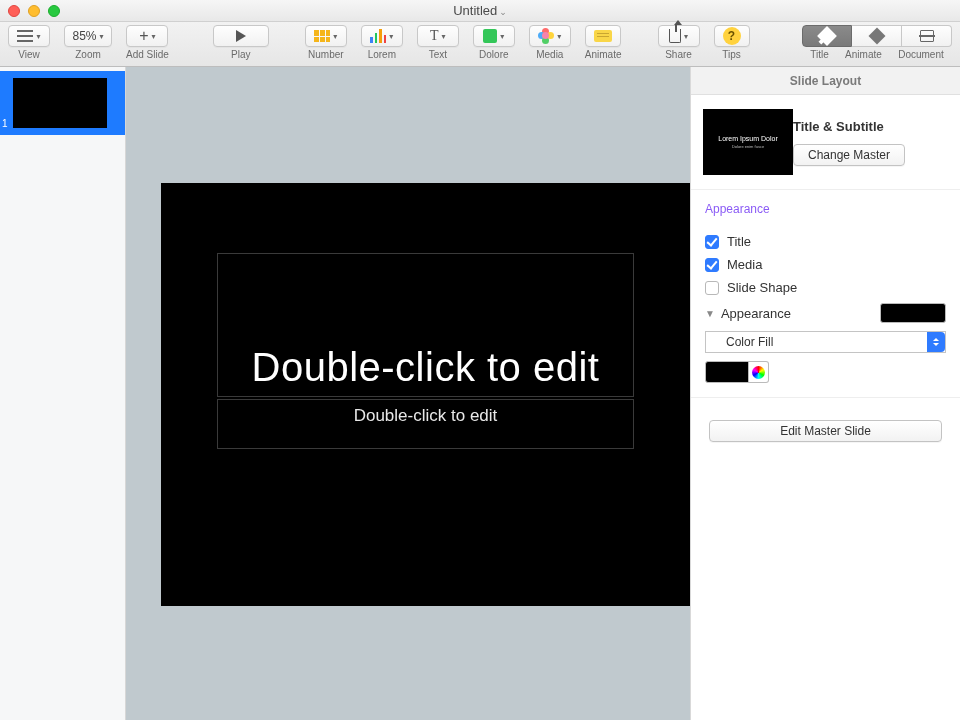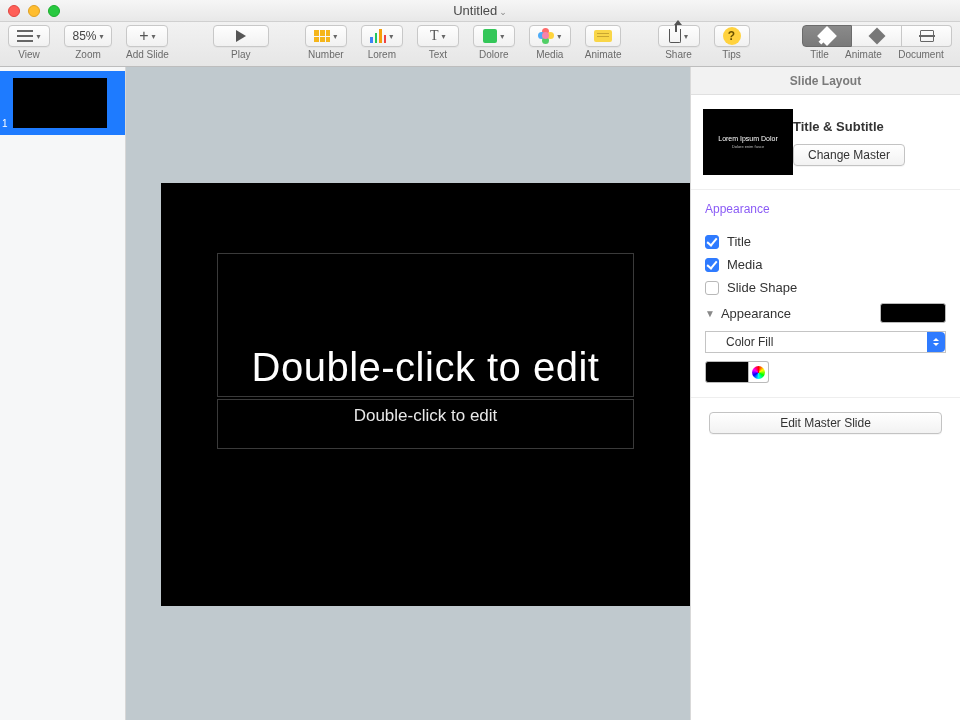--- a/index.html
+++ b/index.html
@@ -102,21 +102,21 @@
   .bg-swatch-lg { width:66px; height:20px; background:#000; border:1px solid #bbb; border-radius:3px; }
   .select { width:100%; height:22px; border:1px solid #c4c4c4; border-radius:0; background:#fff; display:flex; align-items:center; padding:0 20px; font-size:12px; position:relative; }
   .select .end { position:absolute; right:0; top:0; bottom:0; width:18px; background:#2f7bff; border-radius:0 4px 4px 0; display:flex; flex-direction:column; align-items:center; justify-content:center; }
   .select .end::before { content:""; width:0;height:0;border-left:3px solid transparent;border-right:3px solid transparent;border-bottom:3px solid #fff; margin-bottom:2px;}
   .select .end::after { content:""; width:0;height:0;border-left:3px solid transparent;border-right:3px solid transparent;border-top:3px solid #fff;}
   .color-row { display:flex; align-items:center; gap:0; margin-top:8px; }
   .color-sw { width:44px; height:22px; background:#000; border:1px solid #bbb; border-radius:3px 0 0 3px; }
   .color-wheel { width:20px; height:22px; border:1px solid #bbb; border-left:none; border-radius:0 3px 3px 0; display:flex; align-items:center; justify-content:center; background:#fff;}
   .wheel { width:13px;height:13px;border-radius:50%; background: conic-gradient(red,yellow,lime,cyan,blue,magenta,red); }
 
-  .edit-master-wrap { padding: 14px 18px; border-top:1px solid #eee; }
+  .edit-master-wrap { padding: 22px 18px; border-top:1px solid #eee; }
   .edit-master-btn { width:100%; text-align:center; }
 
 </style>
 </head>
 <body>
 
 <div class="titlebar">
   <div class="traffic-lights">
     <div class="tl red"></div>
     <div class="tl yellow"></div>

